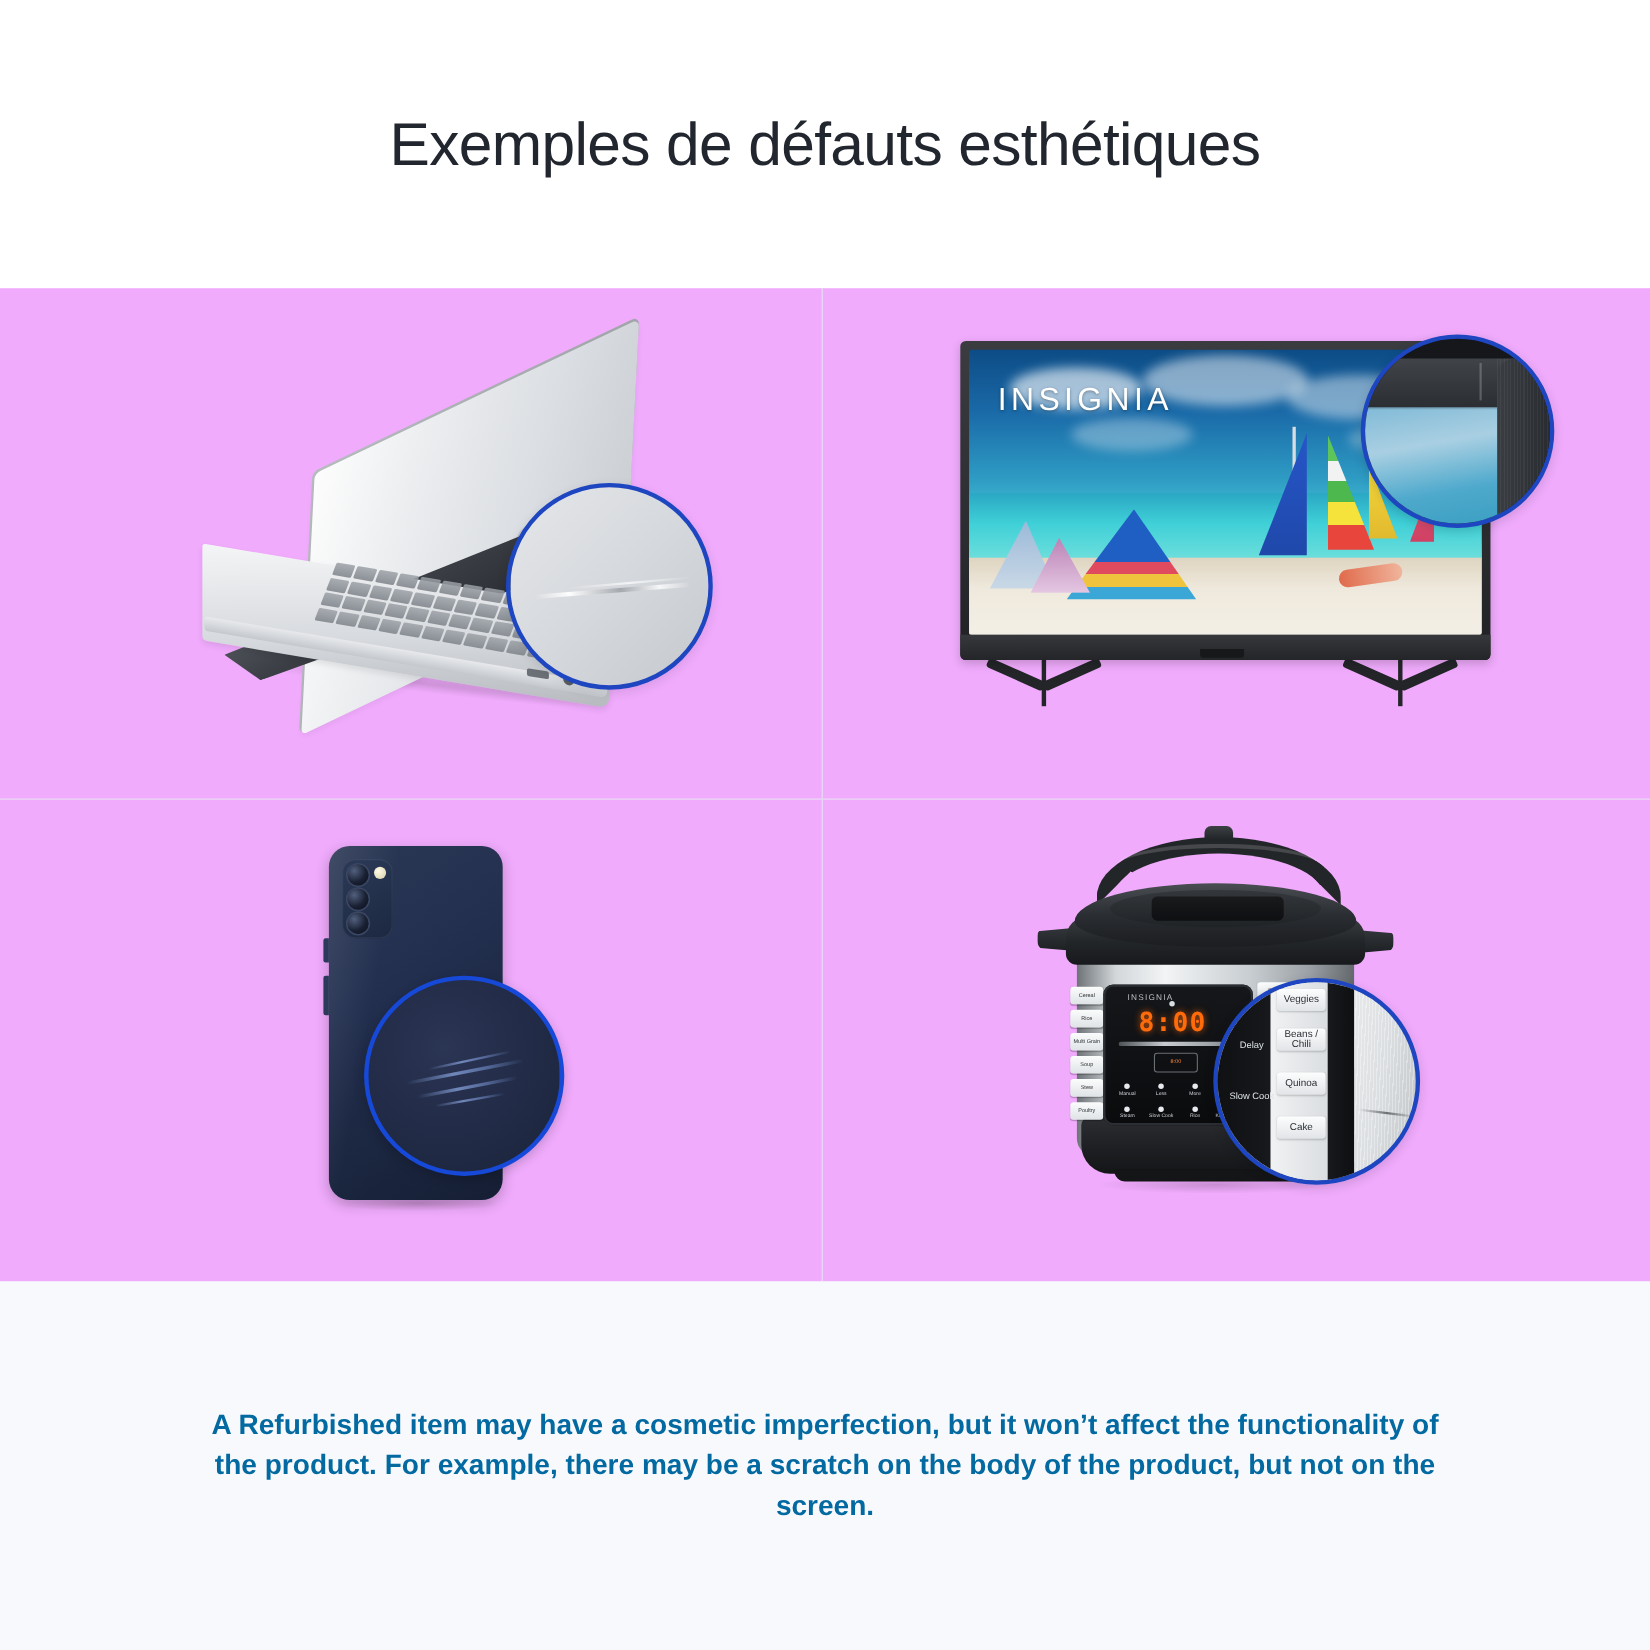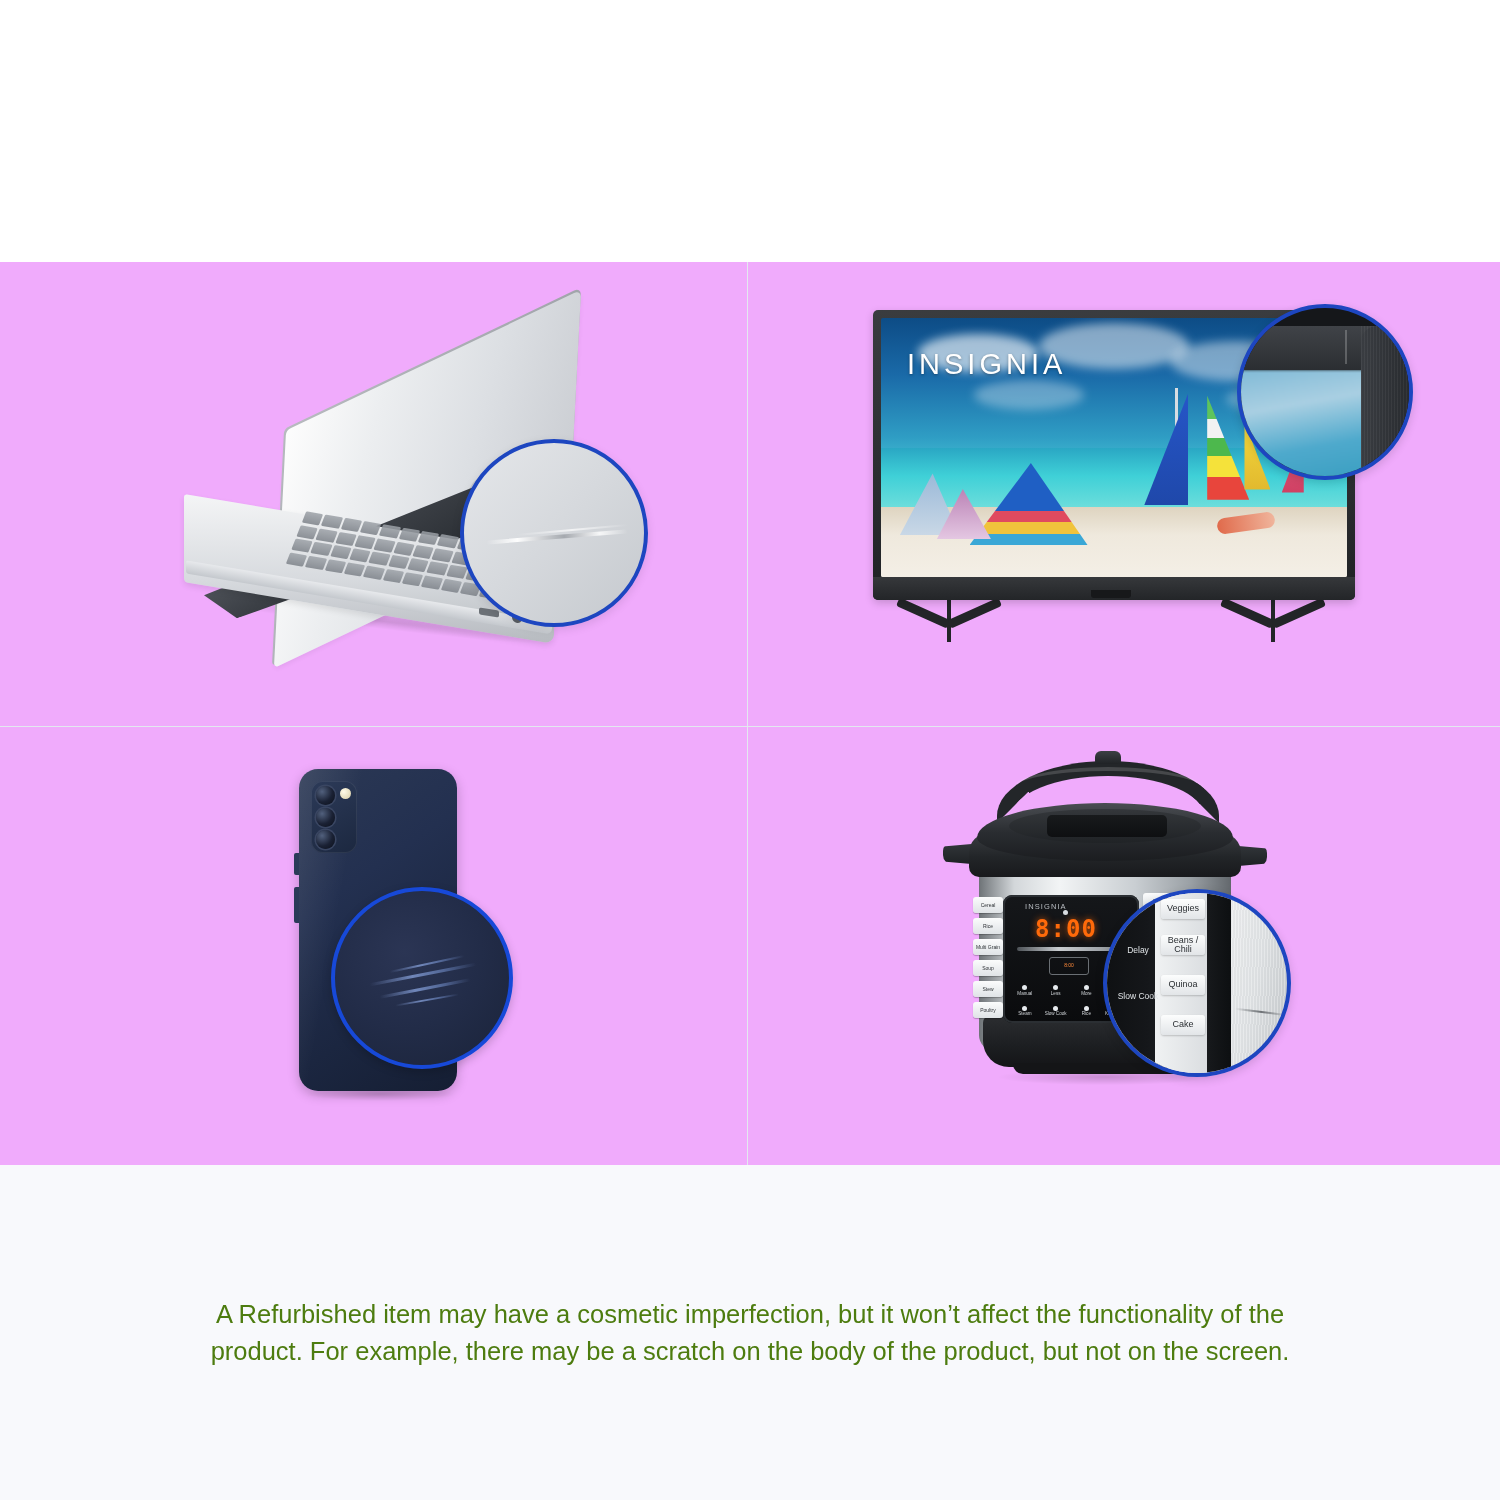--- a/index.html
+++ b/index.html
@@ -419,31 +419,32 @@
   }
 
   
   .footer {
     position:absolute; top: 1165px; left:0; width: 1500px; height: 335px;
     background: #f8f9fc;
     display:flex; flex-direction: column; align-items:center; justify-content:center;
     padding: 0 170px;
   }
   .footer p {
-    font-size: 25.5px; line-height: 1.42; color: #4d7c0f; text-align:center;
-    font-weight: 400; max-width: 1150px;
+    font-size: 25.5px; line-height: 1.42; color: #0369a1; text-align:center;
+    font-weight: 700; max-width: 1150px;
   }
   .footer p.fr { margin-top: 26px; }
 </style>
 </head>
 <body>
 
 <div class="page">
 
   <div class="header">
+    <h1>Exemples de défauts esthétiques</h1>
   </div>
 
   <div class="grid">
 
     <div class="panel b-right b-bottom">
       <div class="laptop-wrap">
         <div class="laptop-shadow"></div>
         <div class="lid-edge"></div>
         <div class="lid"></div>
         <div class="dell-logo"></div>

